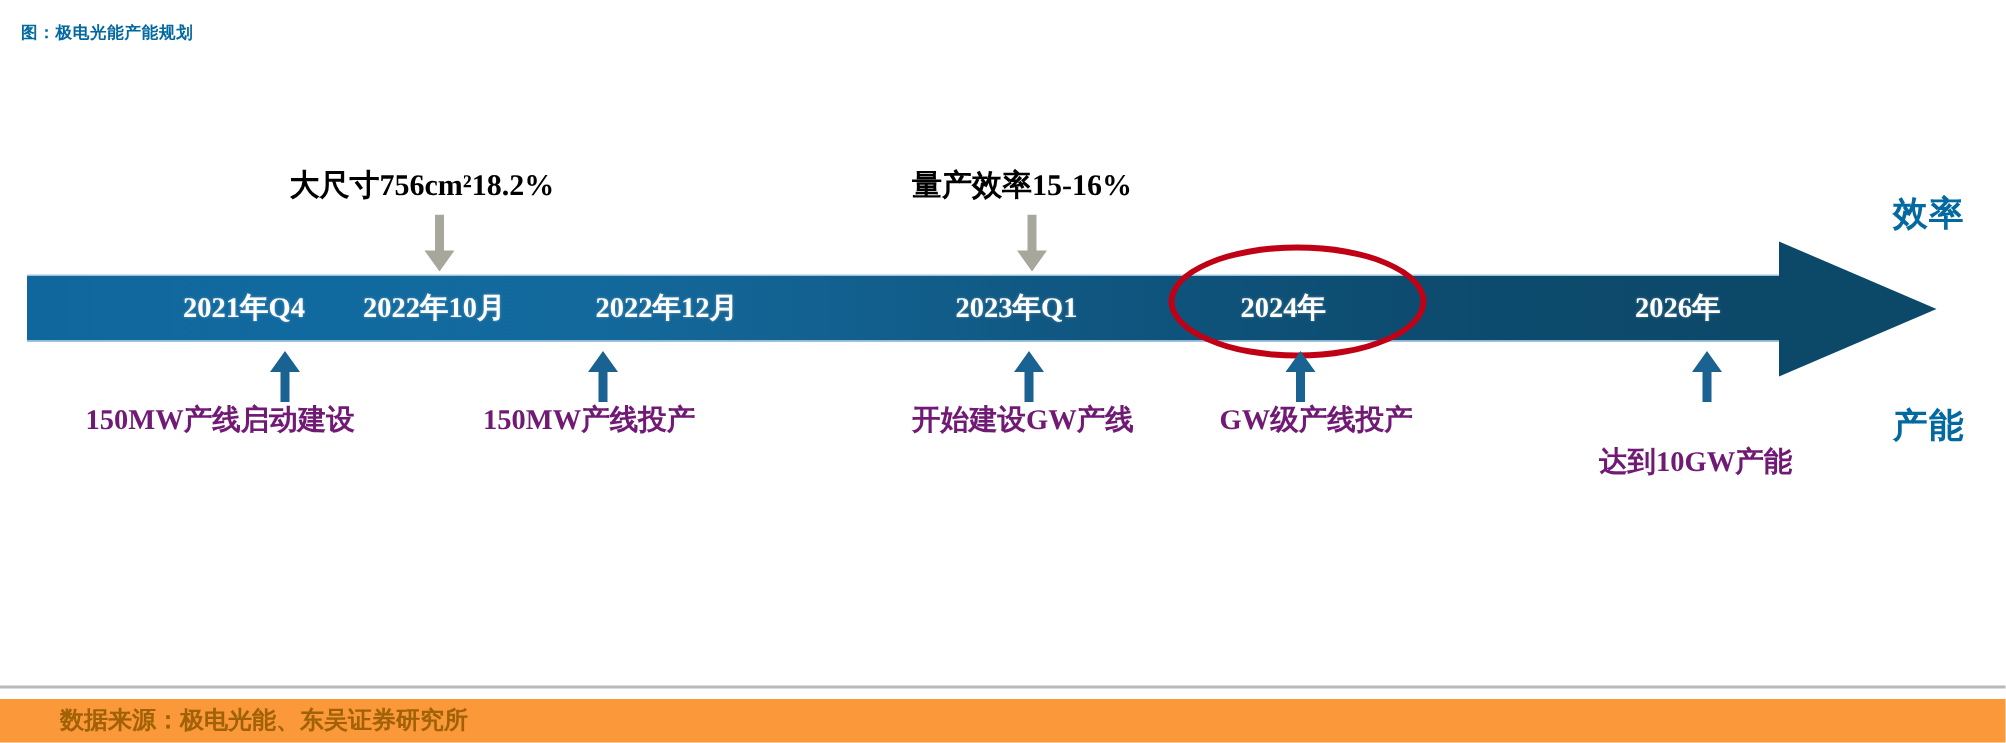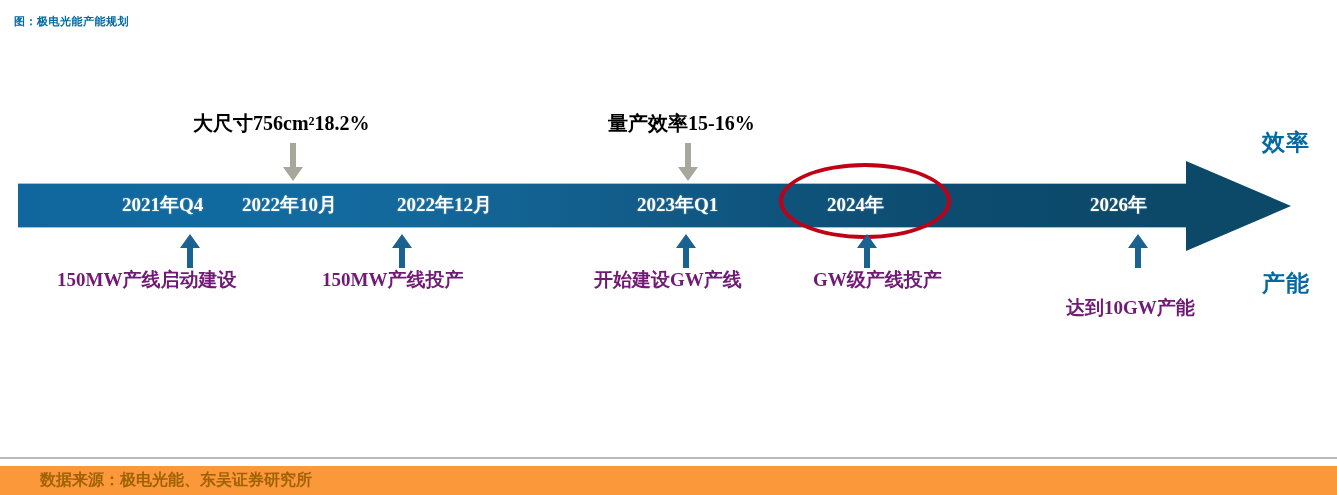--- a/index.html
+++ b/index.html
@@ -201,21 +201,21 @@
       <path d="M12 0 l10 14 h-7 v20 h-6 v-20 h-7 z" fill="#1a6291"></path>
     </svg>
   </div>
   <div class="bottom-note" style="left:322px; top:267px;">150MW产线投产</div>
 
   <div class="up-arrow" style="left:674px; top:234px;">
     <svg viewBox="0 0 24 34" width="24" height="34" aria-hidden="true">
       <path d="M12 0 l10 14 h-7 v20 h-6 v-20 h-7 z" fill="#1a6291"></path>
     </svg>
   </div>
-  <div class="bottom-note" style="left:594px; top:267px;">开始建设GW产线</div>
+  <div class="bottom-note" style="left:608px; top:267px;">开始建设GW产线</div>
 
   <div class="up-arrow" style="left:855px; top:234px;">
     <svg viewBox="0 0 24 34" width="24" height="34" aria-hidden="true">
       <path d="M12 0 l10 14 h-7 v20 h-6 v-20 h-7 z" fill="#1a6291"></path>
     </svg>
   </div>
   <div class="bottom-note" style="left:813px; top:267px;">GW级产线投产</div>
 
   <div class="up-arrow" style="left:1126px; top:234px;">
     <svg viewBox="0 0 24 34" width="24" height="34" aria-hidden="true">

